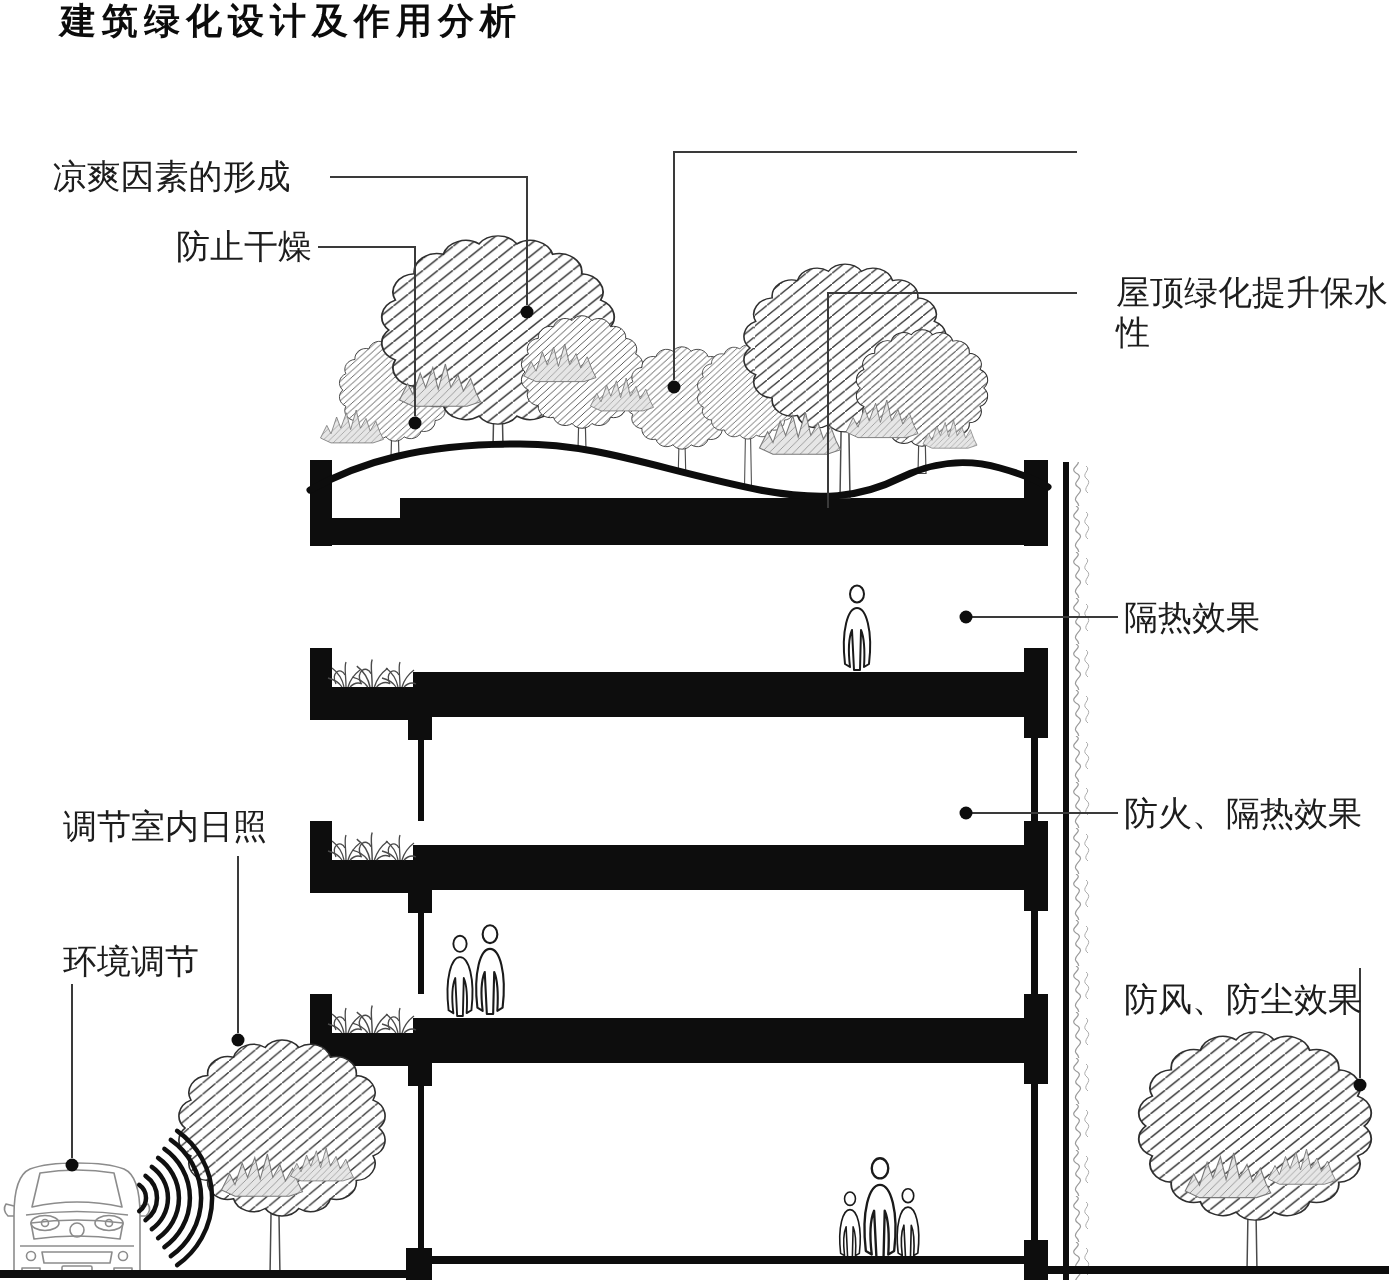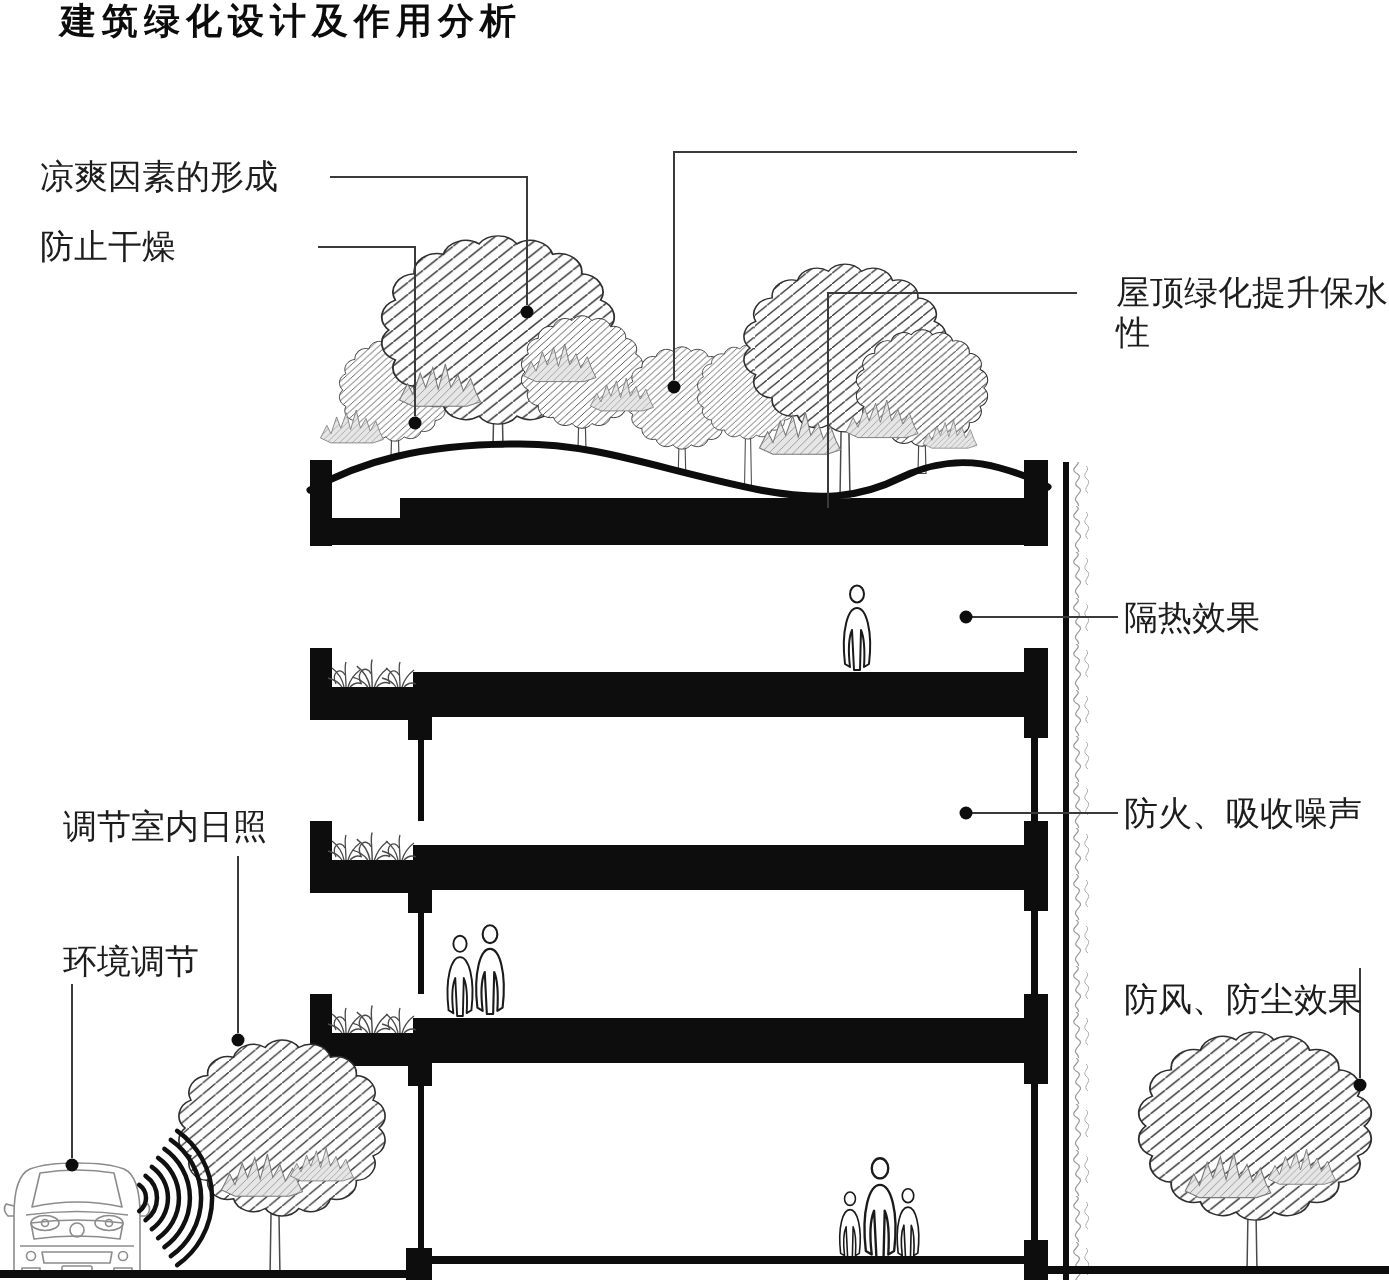--- a/index.html
+++ b/index.html
@@ -10,22 +10,22 @@
   .stage svg.scene{position:absolute;left:0;top:0;}
   .page-title{
     position:absolute;left:60px;top:2px;
     font-size:36px;font-weight:900;color:#0c0c0c;letter-spacing:6px;line-height:1.05;
   }
   .lbl{
     position:absolute;font-size:34px;color:#1d1d1d;line-height:1.18;
     font-weight:400;
   }
   .lbl.nowrap{white-space:nowrap;}
-  .lbl-cooling{left:40px;top:156px;width:263px;text-align:left;white-space:nowrap;}
-  .lbl-dryness{left:40px;top:226px;width:272px;white-space:nowrap;}
+  .lbl-cooling{left:40px;top:156px;width:263px;text-align:center;white-space:nowrap;}
+  .lbl-dryness{left:40px;top:226px;width:272px;text-align:right;white-space:nowrap;}
   .lbl-sunlight{left:63px;top:806px;}
   .lbl-noise{left:63px;top:941px;}
   .lbl-roof-thermal{left:1092px;top:131px;width:278px;}
   .lbl-roof-water{left:1116px;top:272px;width:278px;}
   .lbl-env{left:1124px;top:597px;}
   .lbl-fire{left:1124px;top:793px;}
   .lbl-wind{left:1124px;top:979px;}
 </style>
 </head>
 <body>
@@ -248,16 +248,16 @@
 
   <div class="page-title">建筑绿化设计及作用分析</div>
 
   <div class="lbl lbl-cooling">凉爽因素的形成</div>
   <div class="lbl lbl-dryness">防止干燥</div>
   <div class="lbl lbl-sunlight nowrap">调节室内日照</div>
   <div class="lbl lbl-noise nowrap">环境调节</div>
 
   <div class="lbl lbl-roof-water">屋顶绿化提升保水性</div>
   <div class="lbl lbl-env nowrap">隔热效果</div>
-  <div class="lbl lbl-fire nowrap">防火、吸收噪声</div>
+  <div class="lbl lbl-fire nowrap">防火、隔热效果</div>
   <div class="lbl lbl-wind nowrap">防风、防尘效果</div>
 
 </div>
 
 </body></html>

